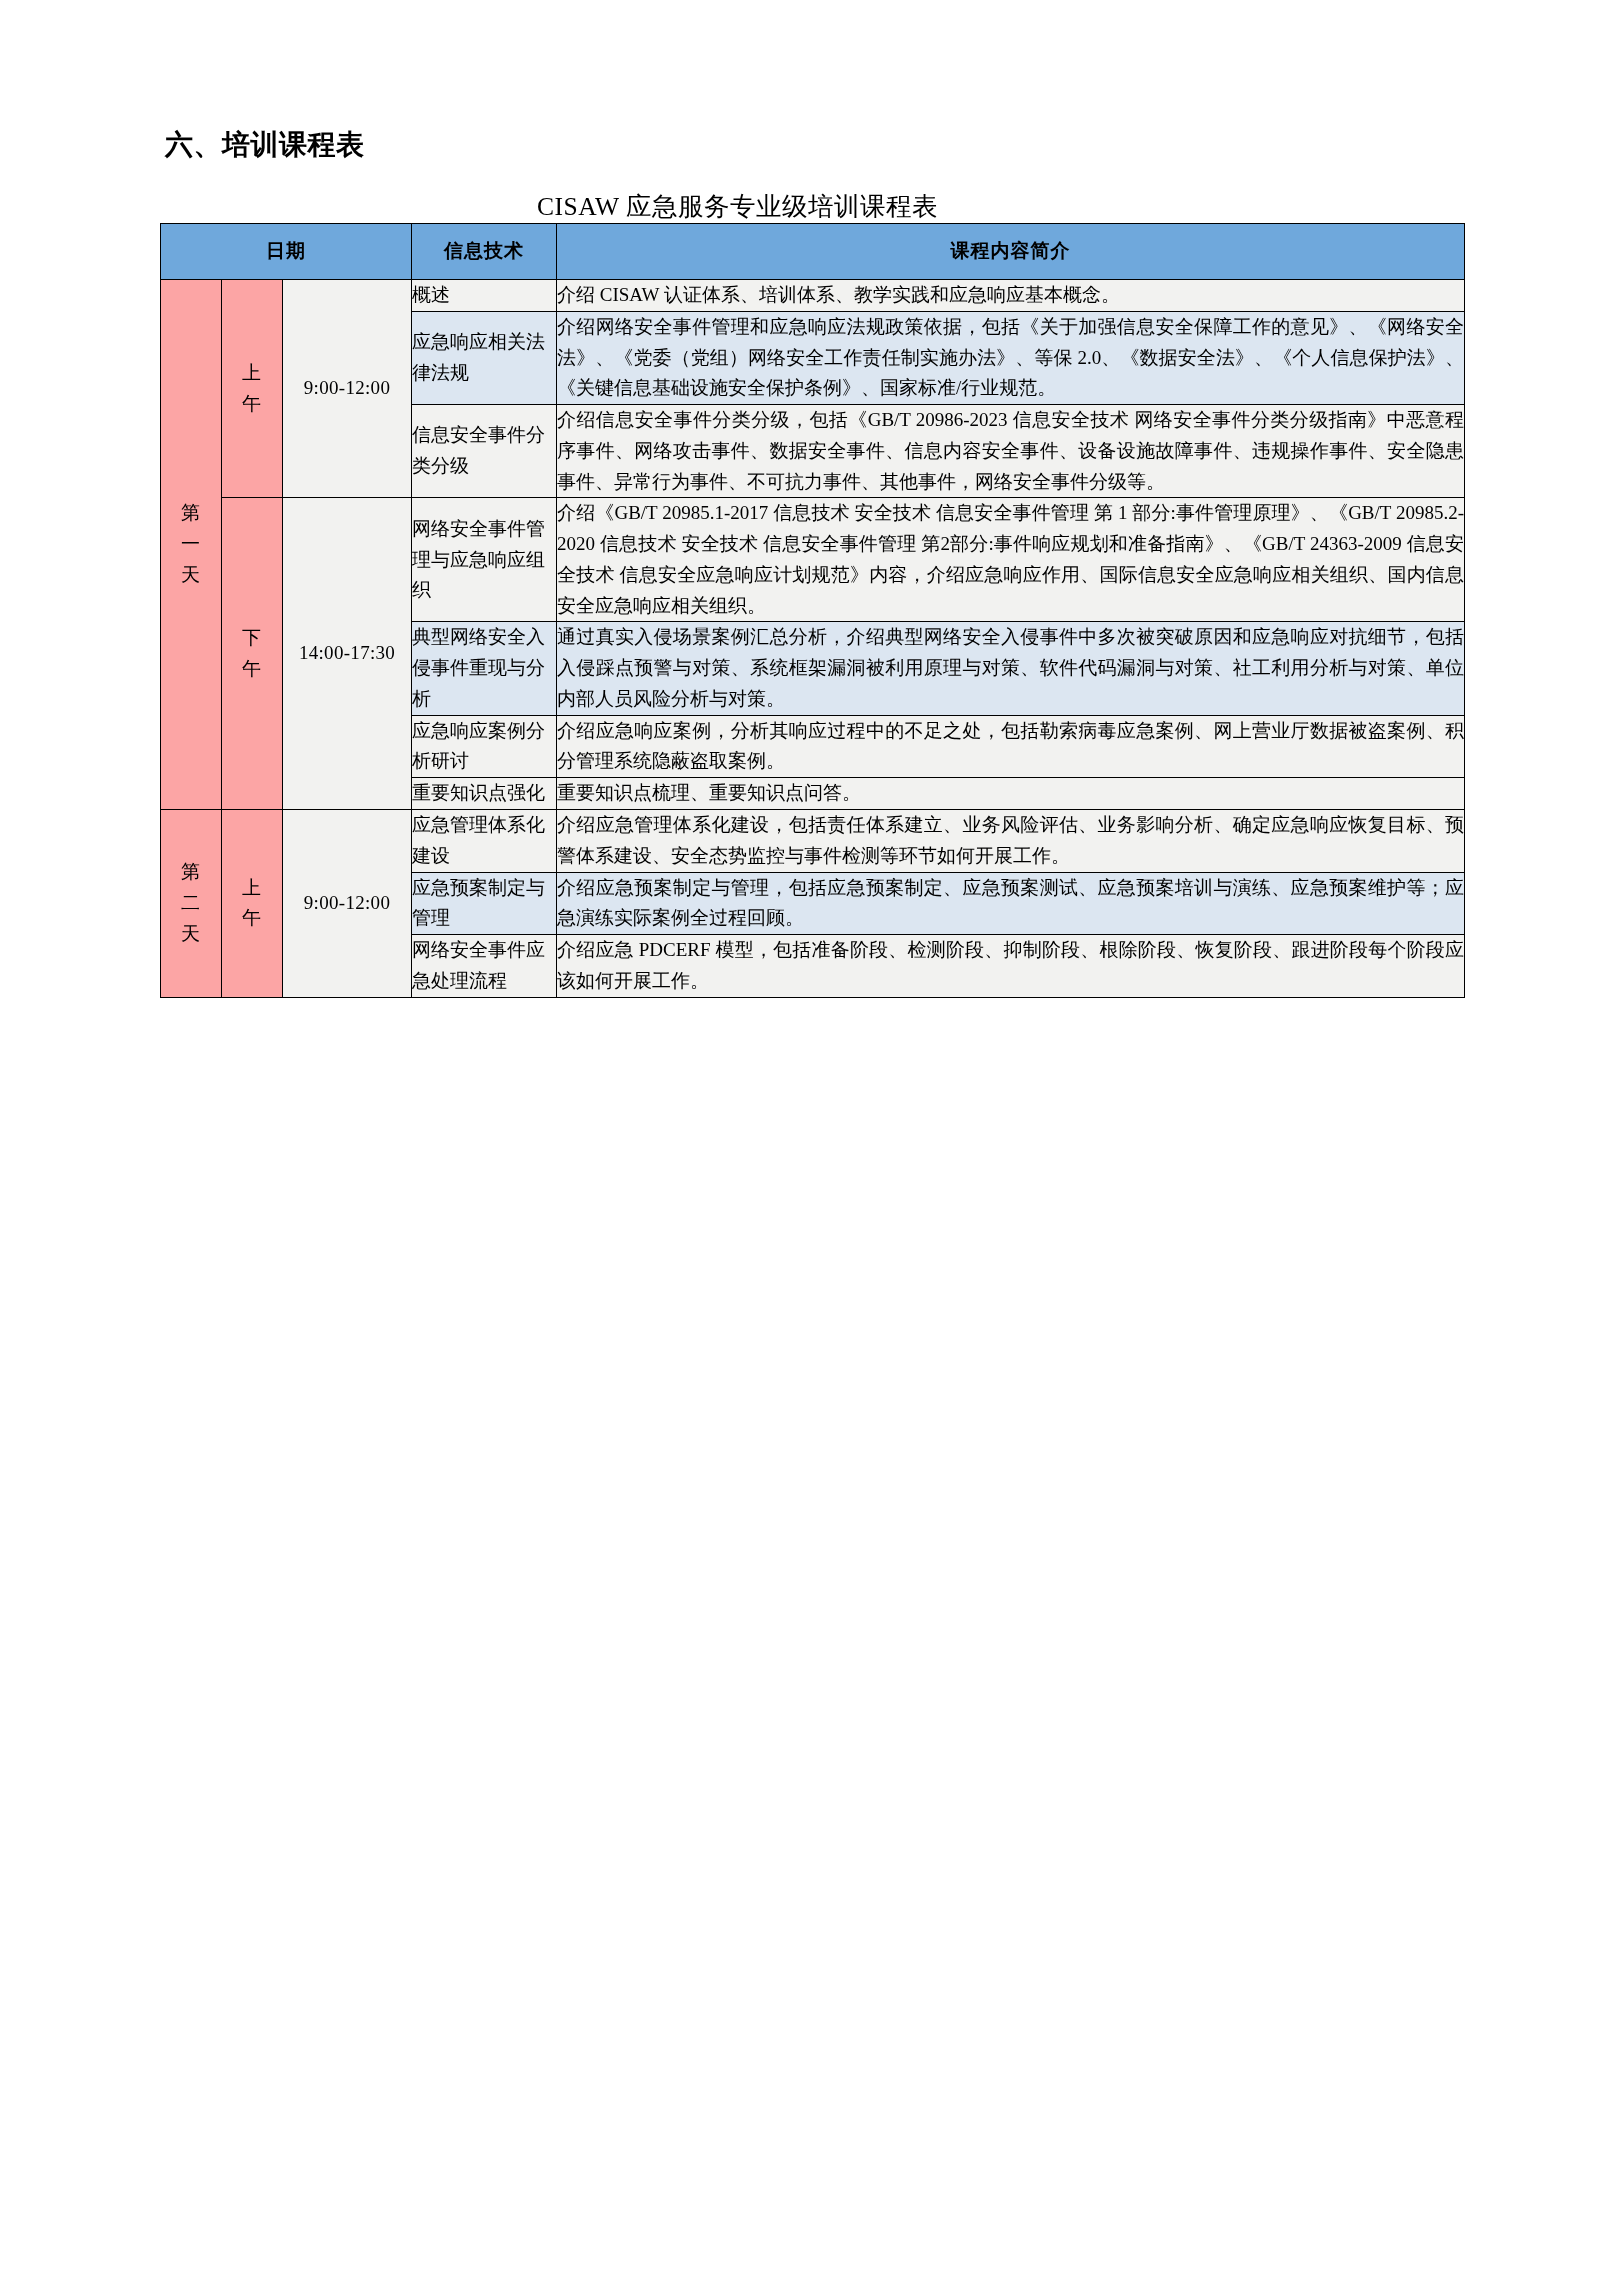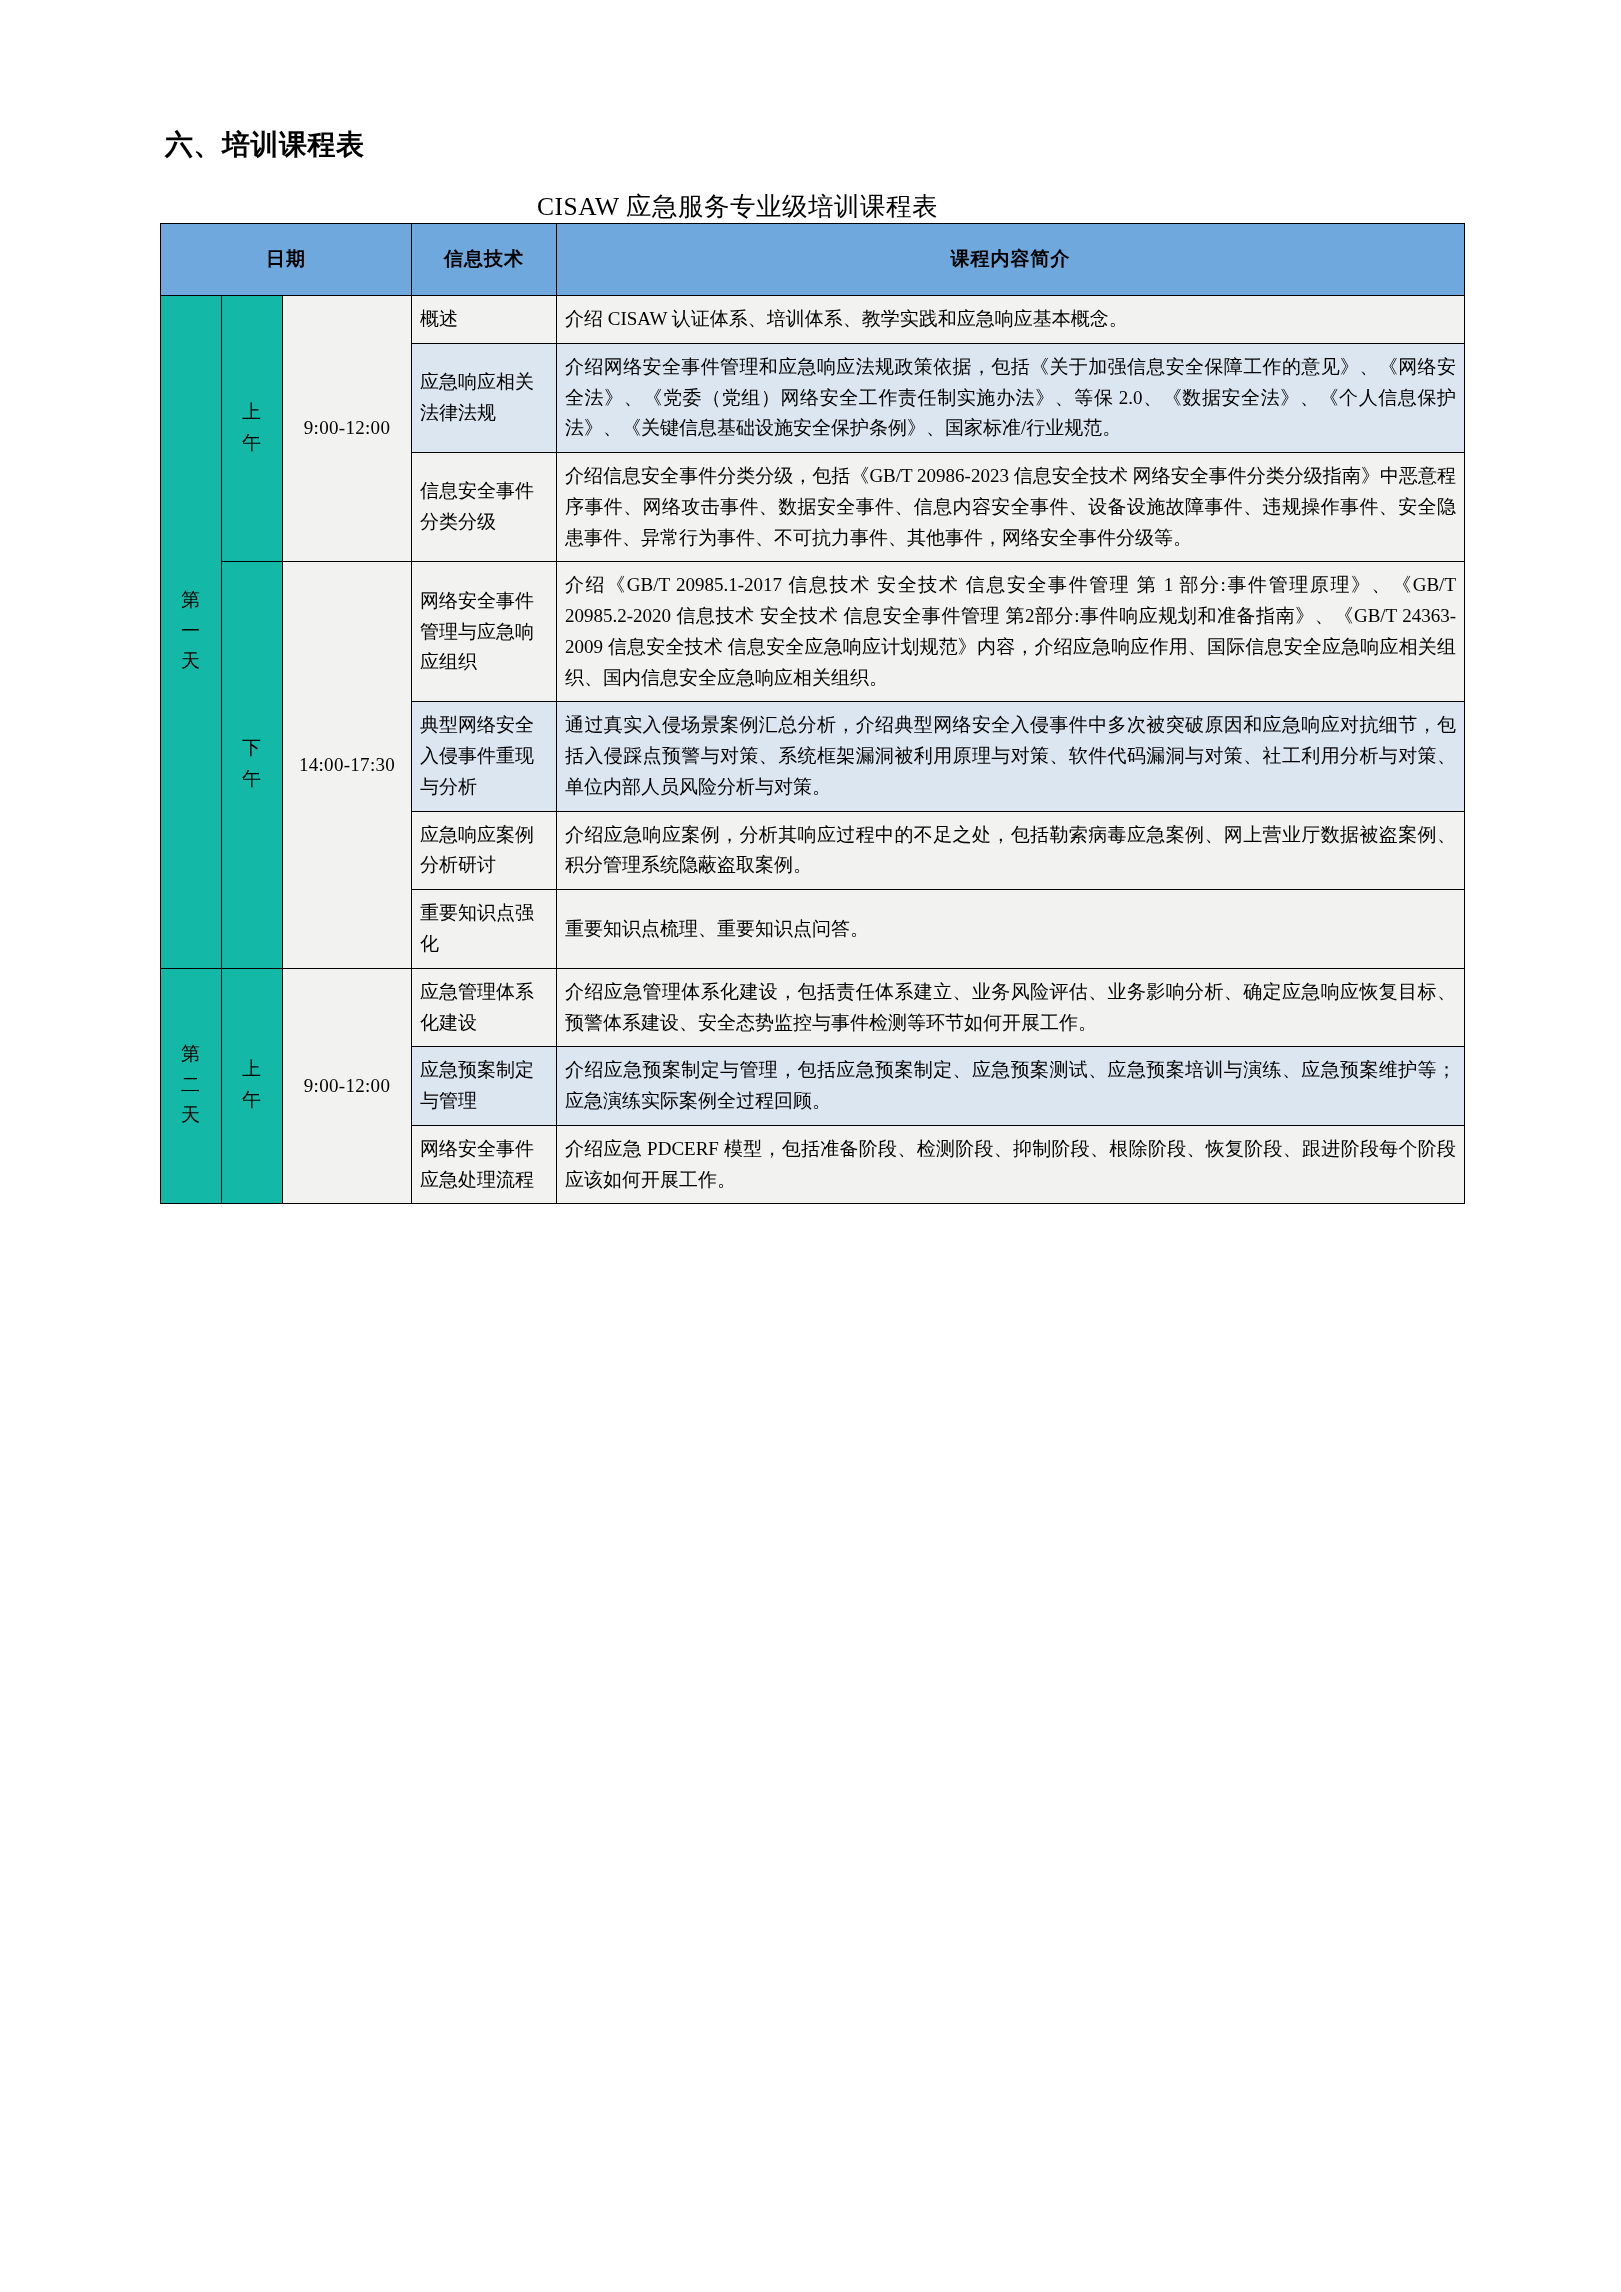--- a/index.html
+++ b/index.html
@@ -49,21 +49,21 @@
     width: 1304px;
   }
   table.course-table {
     border-collapse: collapse;
     width: 1304px;
     table-layout: fixed;
     background: #f2f2f0;
   }
   table.course-table td, table.course-table th {
     border: 1.3px solid #000000;
-    padding: 8px;
+    padding: 0;
     vertical-align: middle;
     font-size: 19px;
     line-height: 1.62;
     background-clip: padding-box;
   }
   thead th {
     background: #6fa8dc;
     height: 55px;
     font-weight: bold;
     font-size: 19.6px;
@@ -74,22 +74,21 @@
   .col-half     { width: 61px;  }
   .col-time     { width: 129px; }
   .col-course   { width: 145px; }
   .col-desc     { width: 908px; }
 
   td.cell-day, td.cell-half {
     text-align: center;
     font-size: 19px;
     letter-spacing: 1px;
     line-height: 1.45;
-    background: #14b8a6;
-    font-family: Liberation Mono, monospace;
+    background: #fca5a5;
   }
   td.cell-day span, td.cell-half span {
     display: inline-block;
     width: 1.3em;
     word-break: break-all;
     white-space: normal;
   }
   td.cell-time {
     text-align: center;
     font-size: 19px;

